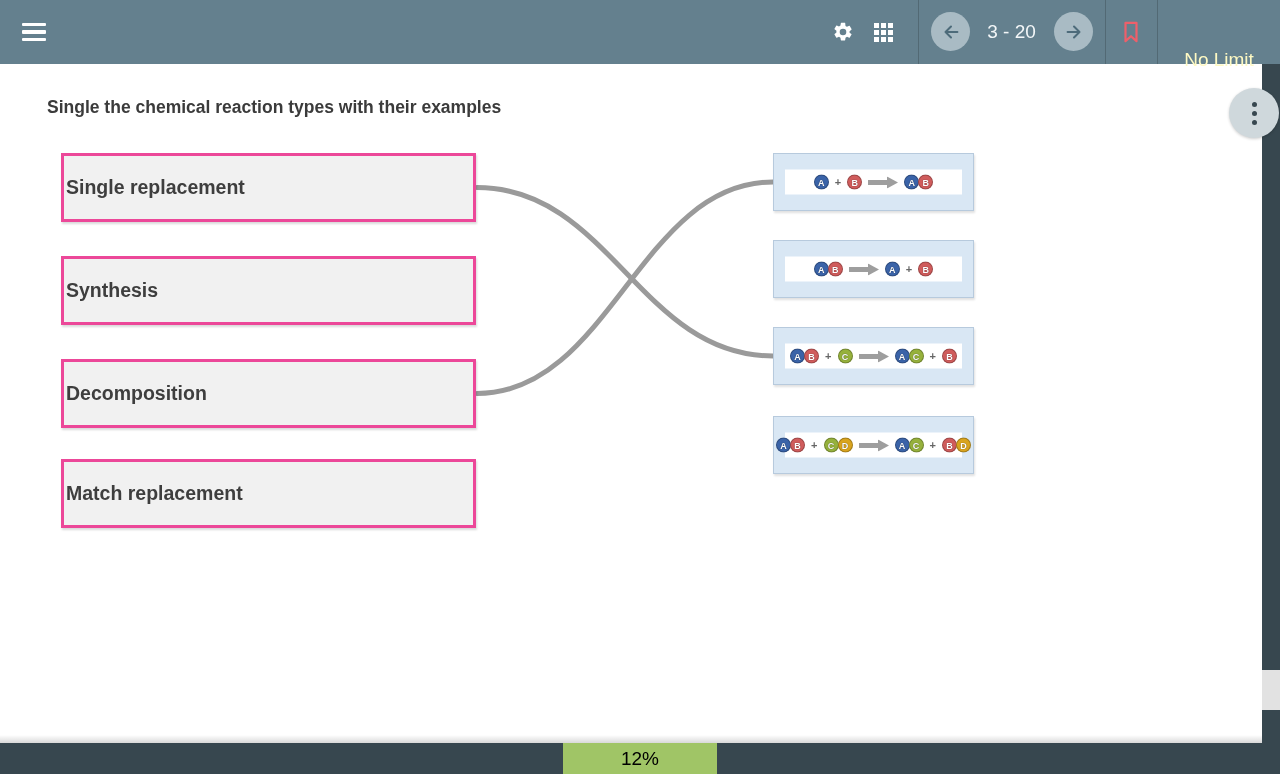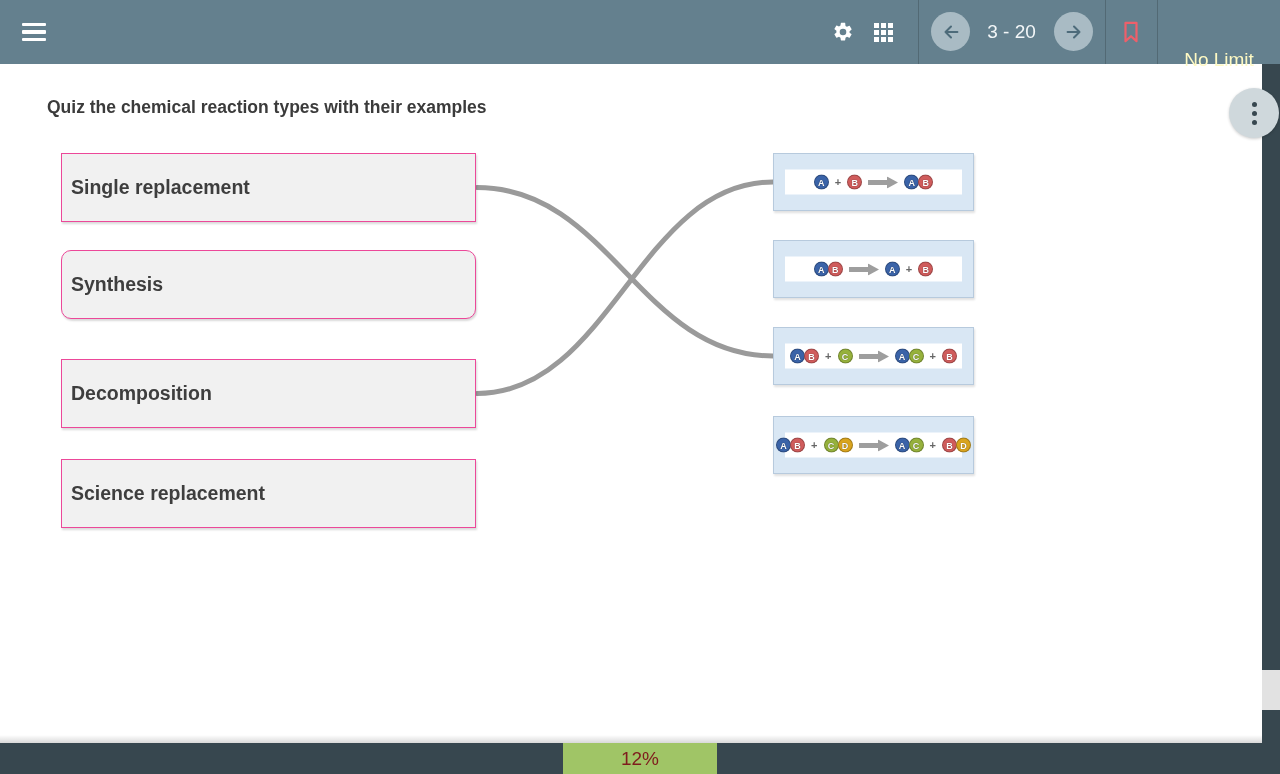--- a/index.html
+++ b/index.html
@@ -27,23 +27,23 @@
   .range-label { position:absolute; left:969px; top:0; width:85px; height:64px; line-height:64px;
                  text-align:center; color:#f3f6f8; font-size:19px; }
   .nolimit-label { position:absolute; left:1158px; top:0; width:122px; height:64px; line-height:64px;
                    text-align:center; color:#fef9c3; font-size:19px;margin-top:28px; }
 
   
   .content { position:absolute; left:0; top:64px; width:1280px; height:679px; background:#fff; }
   .question { position:absolute; left:47px; top:33px; font-size:17.5px; font-weight:bold; color:#3b3b3b; }
 
   .match-box { position:absolute; left:61px; width:415px; height:69px;
-               background:#f1f1f1; border:1px solid #ec4899;
+               background:#f1f1f1; border:3px solid #ec4899;
                box-shadow:1px 2px 2px rgba(0,0,0,0.15);
-               display:flex; align-items:center; padding-left:9px;
+               display:flex; align-items:center; padding-left:2px;
                font-size:19.5px; font-weight:bold; color:#3e3e3e; cursor:pointer; }
 
   .example-box { position:absolute; left:773px; width:201px; height:58px;
                  background:#d9e7f4; border:1px solid #b7cadd;
                  box-shadow:1px 2px 2px rgba(0,0,0,0.12); cursor:pointer; }
   .example-strip { position:absolute; left:11px; right:11px; top:50%; transform:translateY(-50%);
                    height:25px; background:#fff; display:flex; align-items:center;
                    justify-content:center; gap:6px; }
   .molecule { display:flex; align-items:center; }
   .atom { width:15px; height:15px; border-radius:50%; border:1px solid rgba(0,0,0,0.25);
@@ -62,21 +62,21 @@
               display:flex; align-items:center; justify-content:center; box-shadow:0 1px 3px rgba(0,0,0,0.2); }
   .fab-more .dots { display:flex; flex-direction:column; gap:4px; }
   .fab-more .dots i { width:5px; height:5px; border-radius:50%; background:#37474f; }
   .bottom-shadow { position:absolute; left:0; bottom:0; width:1262px; height:8px;
                    background:linear-gradient(to bottom, rgba(0,0,0,0), rgba(0,0,0,0.15)); }
 
   
   .bottombar { position:absolute; left:0; top:743px; width:1280px; height:31px; background:#37474f;
                display:flex; justify-content:center; }
   .progress-chip { height:100%; background:#a0c566; display:flex; align-items:center;
-                   justify-content:center; color:#7f1d1d; font-size:19px; }
+                   justify-content:center; color:#000000; font-size:19px; }
 </style>
 </head>
 <body>
 
 <header class="topbar">
   <button class="hamburger">
     <span></span>
       <span></span>
       <span></span>
   </button>
@@ -125,27 +125,27 @@
   <span class="vdiv" style="left:1157px;"></span>
   <div class="nolimit-label">No Limit</div>
 </header>
 
 <main class="content">
   <svg class="connections">
       <path d="M477,123.5 C610,123.5 640,292 773,292" fill="none" stroke="#9a9a9a" stroke-width="5" stroke-linecap="round"></path>
       <path d="M477,329.5 C610,329.5 640,118 773,118" fill="none" stroke="#9a9a9a" stroke-width="5" stroke-linecap="round"></path>
     </svg>
 
-  <div class="question">Quiz the chemical reaction types with their examples</div>
+  <div class="question">Single the chemical reaction types with their examples</div>
 
   <div id="left-col">
       <div class="match-box" style="top: 89px;">Single replacement</div>
-      <div class="match-box" style="top: 186px; border-radius: 10px;">Synthesis</div>
+      <div class="match-box" style="top: 192px;">Synthesis</div>
       <div class="match-box" style="top: 295px;">Decomposition</div>
-      <div class="match-box" style="top: 395px;">Science replacement</div>
+      <div class="match-box" style="top: 395px;">Match replacement</div>
     </div>
   <div id="right-col">
       <div class="example-box" style="top: 89px;">
         <div class="example-strip">
           <span class="molecule">
             <span class="atom" style="background: rgb(58, 99, 168);">A</span>
           </span>
           <span class="plus">+</span>
           <span class="molecule">
             <span class="atom" style="background: rgb(208, 92, 92);">B</span>

